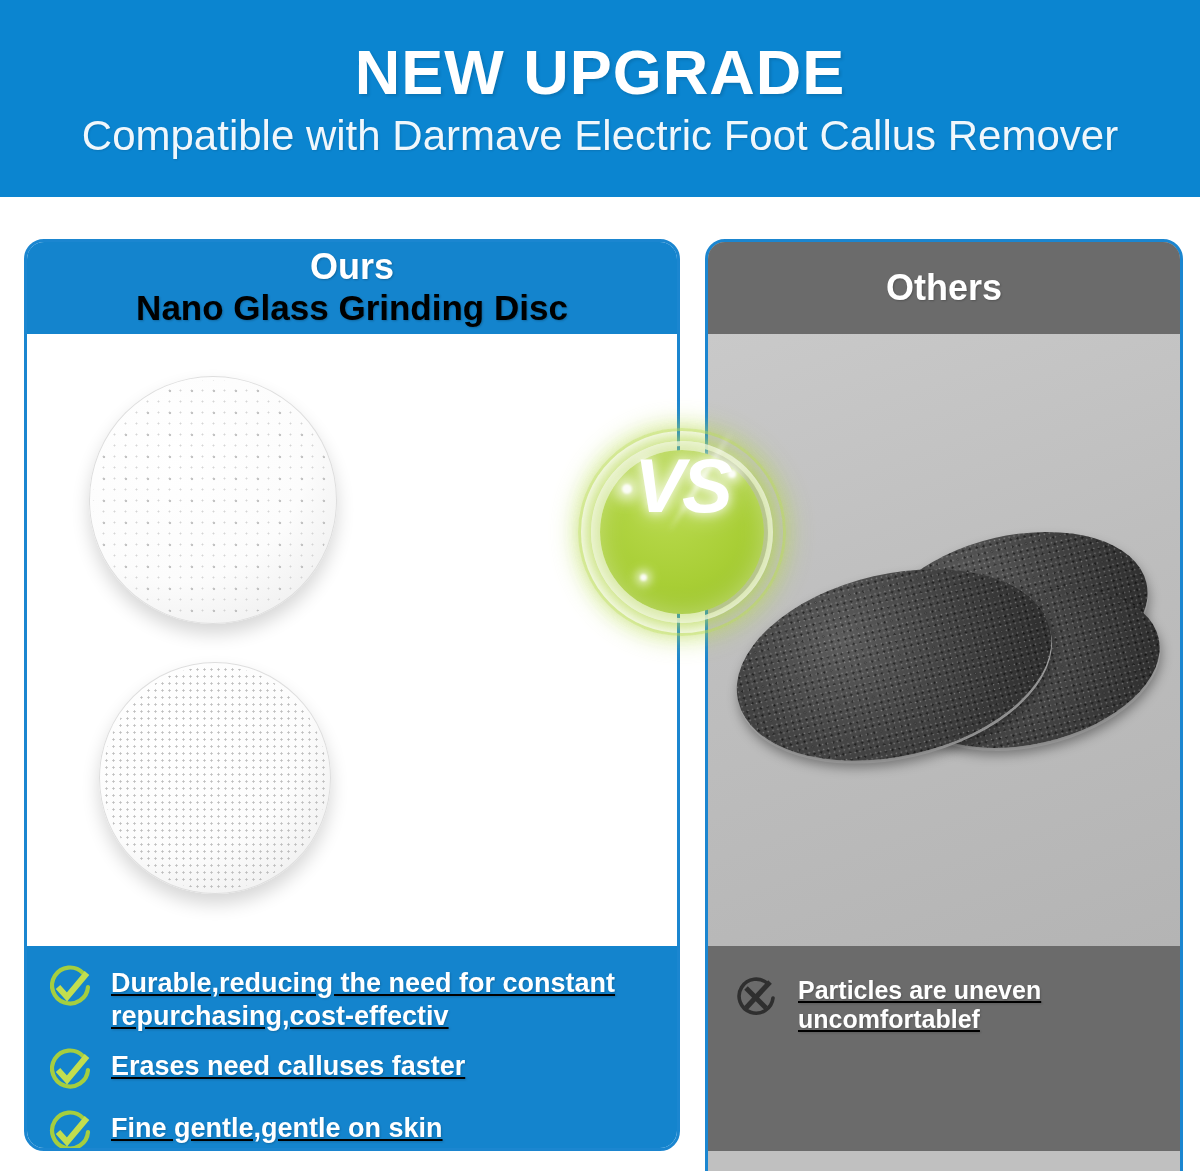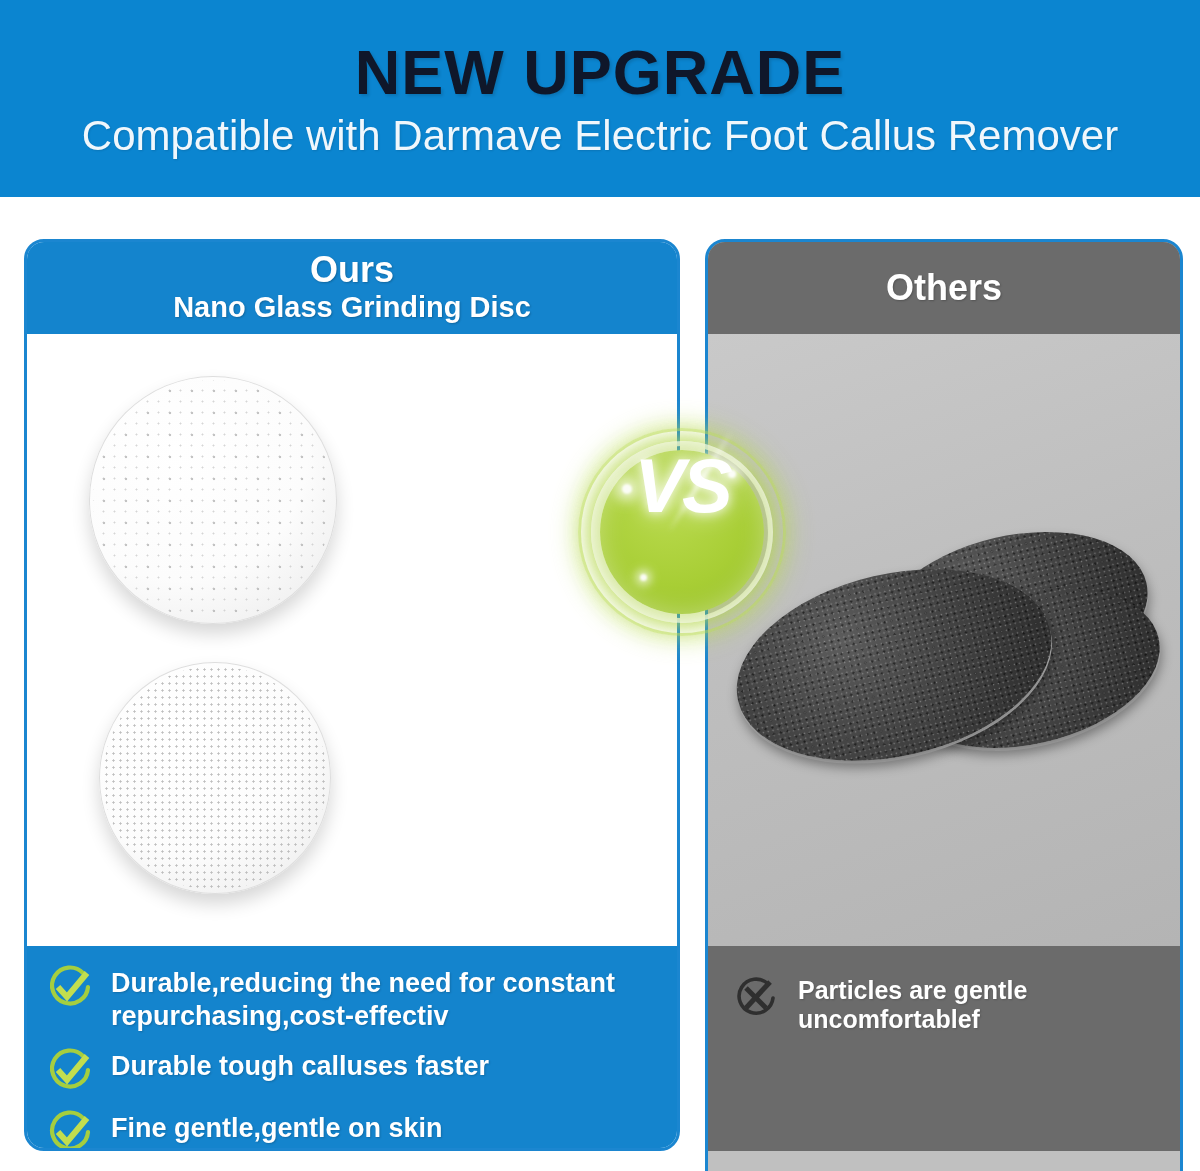--- a/index.html
+++ b/index.html
@@ -23,21 +23,21 @@
     width: 1200px;
     height: 197px;
     background: #0b85d0;
     box-sizing: border-box;
     display: flex;
     flex-direction: column;
     align-items: center;
     justify-content: center;
   }
   .banner-title {
-    color: #0f172a;
+    color: #ffffff;
     font-size: 63px;
     font-weight: bold;
     letter-spacing: 1px;
     line-height: 1.05;
     text-shadow: 2px 2px 3px rgba(0,0,0,0.13);
     margin-bottom: 8px;
   }
   .banner-sub {
     color: #f0f7fc;
     font-size: 42px;
@@ -91,22 +91,22 @@
   .panel-others .panel-header { background: #6b6b6b; }
 
   .panel-header-main {
     color: #ffffff;
     font-size: 36px;
     font-weight: bold;
     line-height: 1.0;
     text-shadow: 1px 1px 2px rgba(0,0,0,0.22);
   }
   .panel-header-sub {
-    color: #ffffff;
-    font-size: 29px;
+    color: #000000;
+    font-size: 35px;
     font-weight: bold;
     line-height: 1.12;
     margin-top: 3px;
     text-shadow: 1px 1px 2px rgba(0,0,0,0.22);
     white-space: nowrap;
   }
 
   .panel-body {
     position: relative;
     height: 612px;
@@ -198,20 +198,21 @@
     padding: 16px 20px 0 18px;
   }
   .panel-others .panel-footer {
     background: #6b6b6b;
     padding: 28px 16px 0 24px;
   }
 
   .bullet {
     display: flex;
     align-items: flex-start;
+    text-decoration: underline;
   }
   .panel-ours .bullet { margin-bottom: 12px; }
   .panel-others .bullet { margin-bottom: 22px; }
 
   .bullet-icon {
     flex: 0 0 auto;
     width: 50px;
     height: 50px;
     margin-right: 16px;
   }
@@ -338,21 +339,21 @@
         <span class="bullet-text">Durable,reducing the need for constant repurchasing,cost-effectiv</span>
       </div>
 
       <div class="bullet">
         <span class="bullet-icon">
           <svg viewBox="0 0 50 50" width="50" height="50">
             <path d="M38 11 A18 18 0 1 0 43 25" fill="none" stroke="#a5ce3f" stroke-width="4.2" stroke-linecap="round"></path>
             <path d="M13 25 L22 35 L42 11" fill="none" stroke="#c2de4f" stroke-width="6" stroke-linecap="butt" stroke-linejoin="miter"></path>
           </svg>
         </span>
-        <span class="bullet-text">Durable tough calluses faster</span>
+        <span class="bullet-text">Erases need calluses faster</span>
       </div>
 
       <div class="bullet">
         <span class="bullet-icon">
           <svg viewBox="0 0 50 50" width="50" height="50">
             <path d="M38 11 A18 18 0 1 0 43 25" fill="none" stroke="#a5ce3f" stroke-width="4.2" stroke-linecap="round"></path>
             <path d="M13 25 L22 35 L42 11" fill="none" stroke="#c2de4f" stroke-width="6" stroke-linecap="butt" stroke-linejoin="miter"></path>
           </svg>
         </span>
         <span class="bullet-text">Fine gentle,gentle on skin</span>
@@ -378,21 +379,21 @@
 
 
       <div class="bullet">
         <span class="bullet-icon">
           <svg viewBox="0 0 48 48" width="48" height="48">
             <path d="M36 10 A17 17 0 1 0 41 24" fill="none" stroke="#2f2f2f" stroke-width="3.6" stroke-linecap="round"></path>
             <path d="M14 14 L34 34" fill="none" stroke="#2f2f2f" stroke-width="5" stroke-linecap="butt"></path>
             <path d="M14 34 L38 8" fill="none" stroke="#2f2f2f" stroke-width="5" stroke-linecap="butt"></path>
           </svg>
         </span>
-        <span class="bullet-text" style="white-space: pre-line;">Particles are gentle
+        <span class="bullet-text" style="white-space: pre-line;">Particles are uneven
 uncomfortablef</span>
       </div>
 
     </div>
   </div>
 
   <div class="vs-badge">
     <div class="vs-ring-outer"></div>
     <div class="vs-ring-mid"></div>
     <div class="vs-circle">

